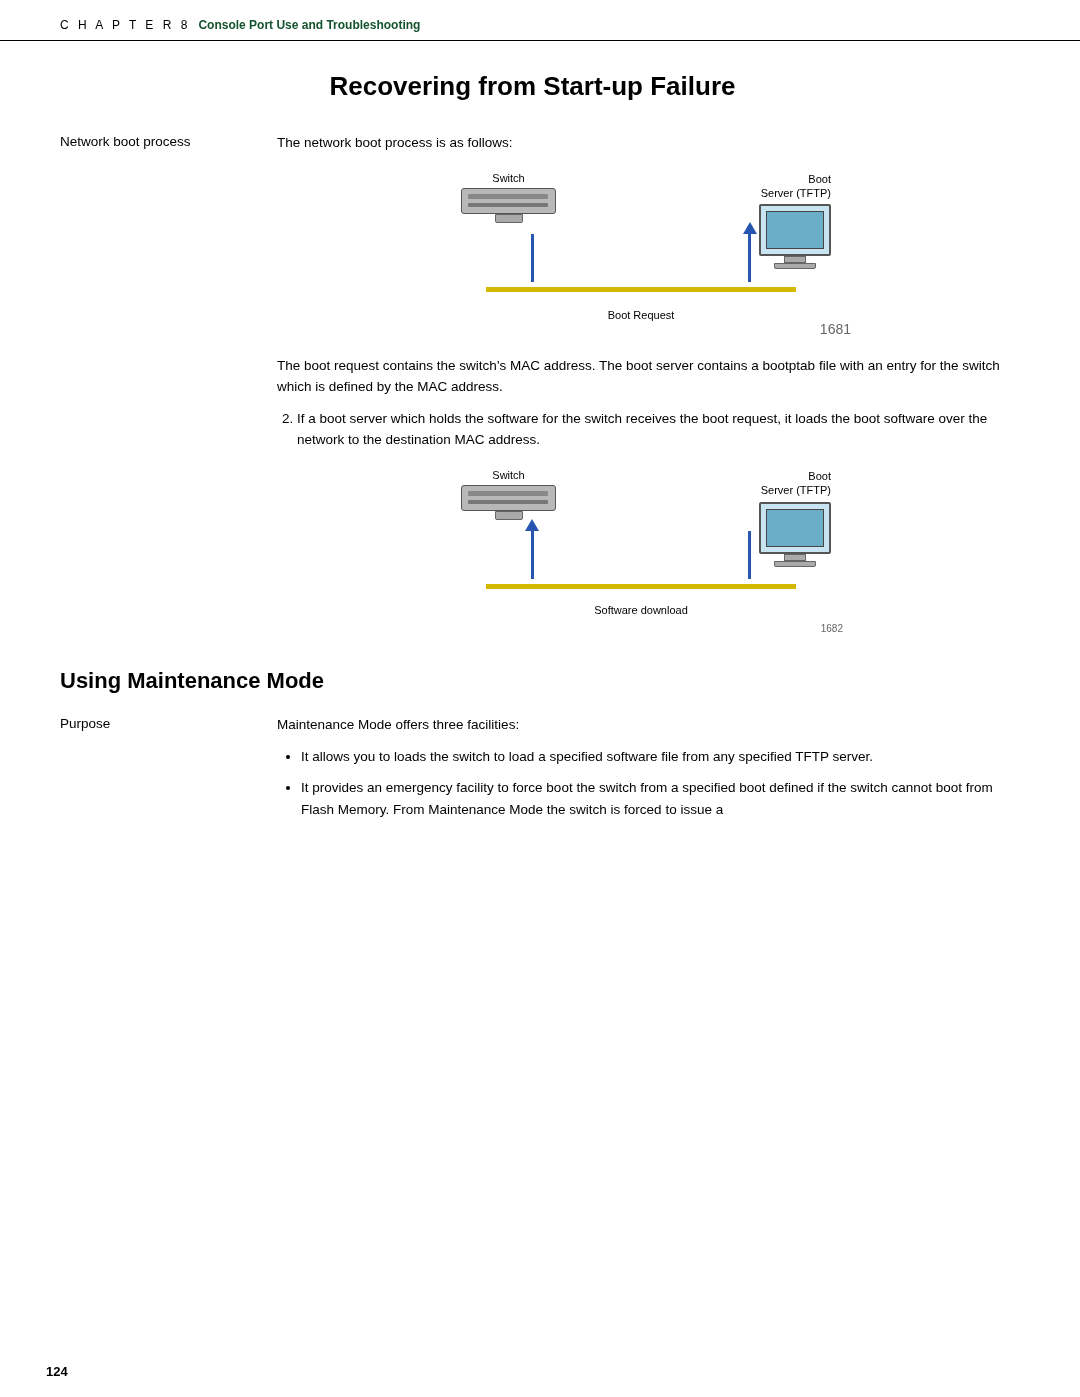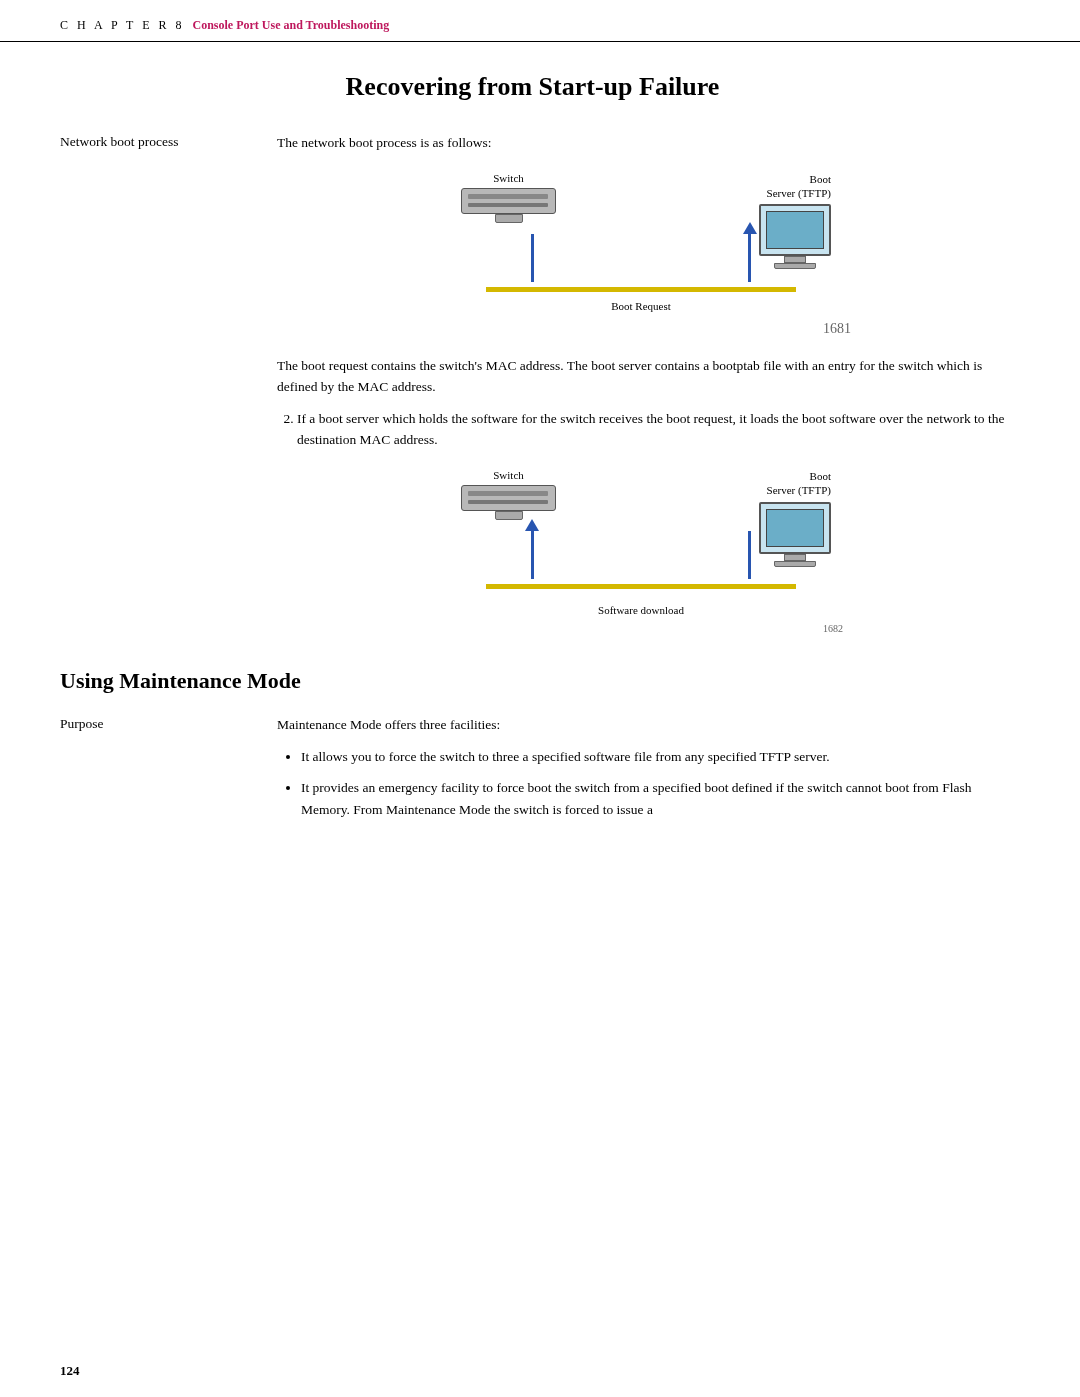--- a/index.html
+++ b/index.html
@@ -9,39 +9,38 @@
       font-size: 14px;
       color: #000000;
       width: 1080px;
       min-height: 1397px;
     }
     .page {
       width: 1080px;
       min-height: 1397px;
       padding: 0;
       position: relative;
-      font-family: Liberation Serif, serif;
     }
     .header {
       border-bottom: 1.5px solid #000;
       padding: 18px 60px 8px 60px;
       display: flex;
       align-items: baseline;
       gap: 0;
     }
     .header-chapter {
       font-size: 12px;
       letter-spacing: 3px;
       color: #000;
       font-weight: normal;
     }
     .header-title {
       font-size: 12px;
       font-weight: bold;
-      color: #be185d;
+      color: #14532d;
       margin-left: 8px;
     }
     .content {
       padding: 30px 75px 40px 60px;
     }
     .main-title {
       text-align: center;
       font-size: 26px;
       font-weight: bold;
       margin-bottom: 30px;
@@ -100,21 +99,21 @@
       align-items: center;
     }
     .diagram {
       position: relative;
       width: 420px;
       height: 155px;
     }
     .page-number {
       position: absolute;
       bottom: 18px;
-      left: 60px;
+      left: 46px;
       font-weight: bold;
       font-size: 13px;
     }
   </style>
 </head>
 <body>
 
 <div class="page">
 
   <div class="header">
@@ -156,21 +155,21 @@
             </div>
 
             <div style="position:absolute; left:55px; right:55px; height:5px; background:#d4b800; bottom:45px;"></div>
 
             <div style="position:absolute; left:100px; top:62px; width:3px; height:48px; background:#2855b0;"></div>
 
             <div style="position:absolute; right:100px; top:62px; width:3px; height:48px; background:#2855b0;"></div>
 
             <div style="position:absolute; right:94px; top:50px; width:0; height:0; border-left:7px solid transparent; border-right:7px solid transparent; border-bottom:12px solid #2855b0;"></div>
 
-            <div style="position:absolute; bottom:25px; left:50%; transform:translateX(-50%); font-size:11px; white-space:nowrap;">Boot Request</div>
+            <div style="position:absolute; bottom:16px; left:50%; transform:translateX(-50%); font-size:11px; white-space:nowrap;">Boot Request</div>
 
             <div style="position:absolute; right:0; bottom:0; font-size:14px; color:#666;">1681</div>
           </div>
         </div>
 
         <p>The boot request contains the switch's MAC address. The boot server contains a bootptab file with an entry for the switch which is defined by the MAC address.</p>
 
         <ol start="2">
           <li>If a boot server which holds the software for the switch receives the boot request, it loads the boot software over the network to the destination MAC address.</li>
         </ol>
@@ -213,21 +212,21 @@
       </div>
     </div>
 
     <h2 class="section-title">Using Maintenance Mode</h2>
 
     <div class="two-col">
       <div class="label-col">Purpose</div>
       <div class="body-col">
         <p>Maintenance Mode offers three facilities:</p>
         <ul>
-          <li>It allows you to force the switch to three a specified software file from any specified TFTP server.</li>
+          <li>It allows you to loads the switch to load a specified software file from any specified TFTP server.</li>
           <li>It provides an emergency facility to force boot the switch from a specified boot defined if the switch cannot boot from Flash Memory. From Maintenance Mode the switch is forced to issue a</li>
         </ul>
       </div>
     </div>
 
   </div>
 
   <div class="page-number">124</div>
 </div>
 

